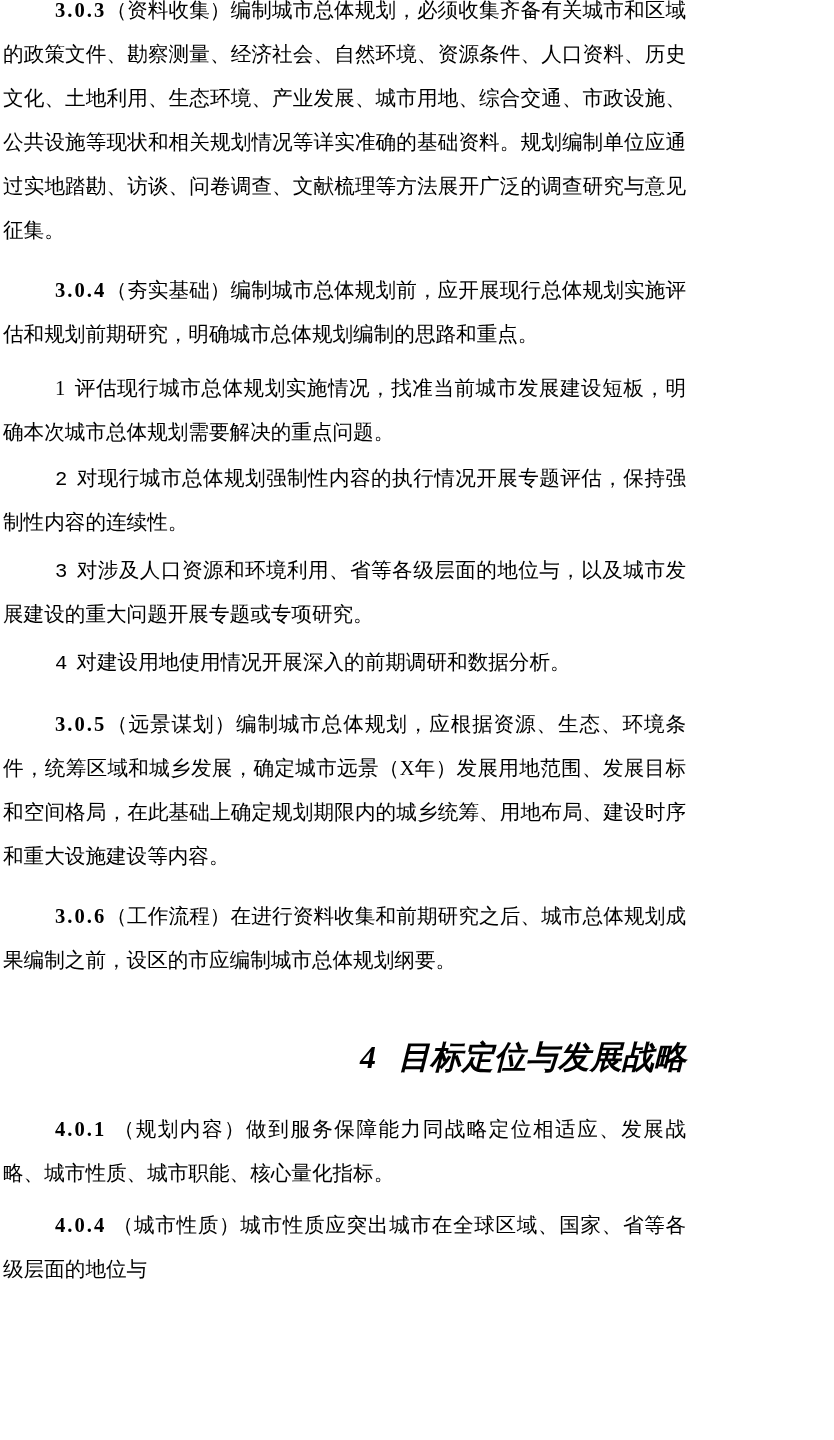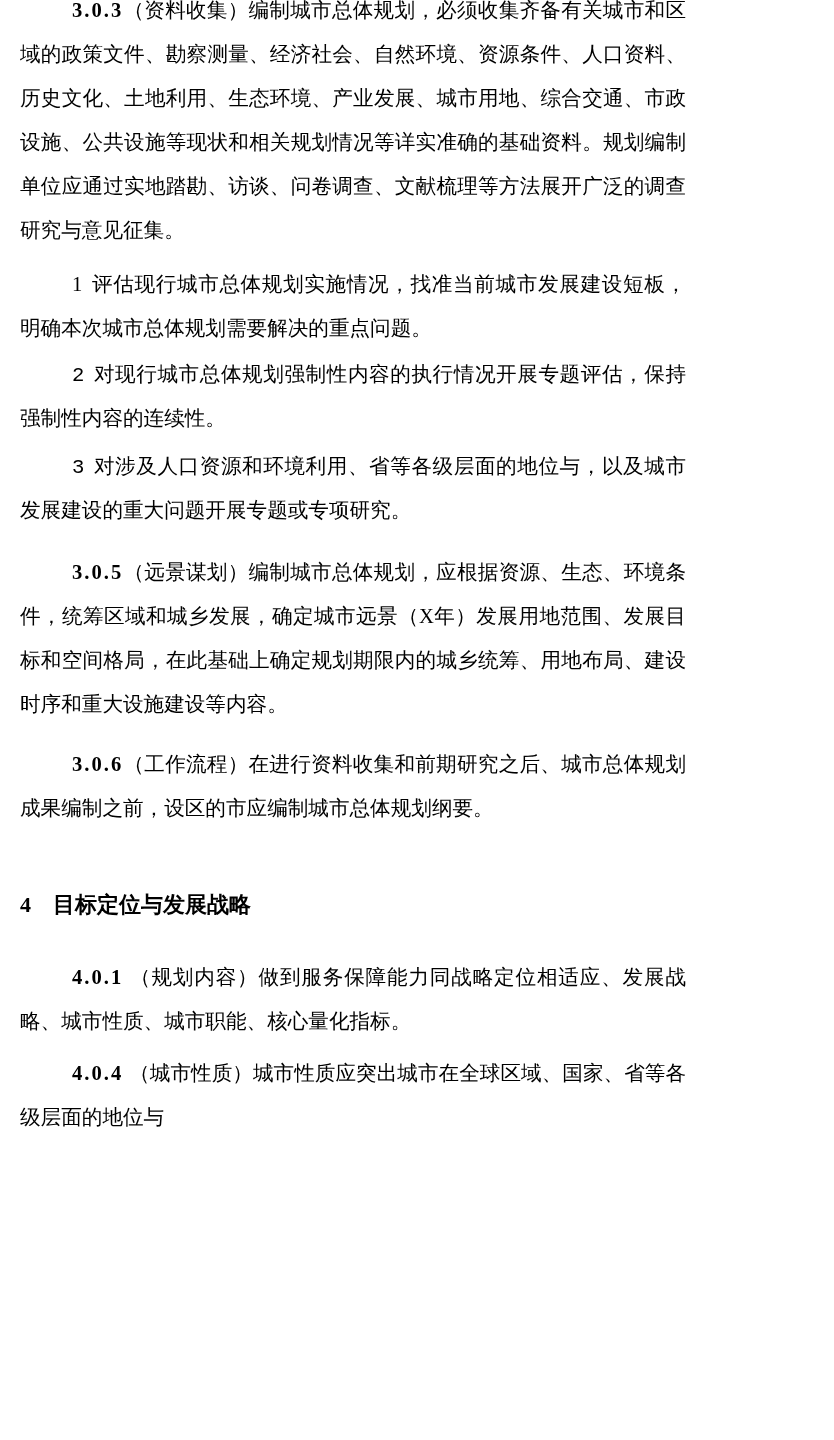--- a/index.html
+++ b/index.html
@@ -5,65 +5,68 @@
   html, body { margin: 0; padding: 0; background: #ffffff; }
   .page {
     position: relative;
     width: 690px;
     height: 1440px;
     background: #ffffff;
     overflow: hidden;
     font-family: "Liberation Serif", "DejaVu Serif", serif;
     color: #000000;
     box-sizing: border-box;
-    padding: 0 4px 0 20px;
+    padding: 0 4px 0 3px;
   }
   .flow { margin-top: -12px; }
   .para {
     font-size: 20.6px;
     line-height: 44px;
     margin: 0;
     text-align: justify;
     text-justify: inter-character;
     word-break: break-all;
     overflow-wrap: anywhere;
     text-indent: 52px;
   }
   .para .num { font-weight: bold; letter-spacing: 2px; }
   .para.sub .num { font-weight: normal; letter-spacing: 0; margin-right: 9px; }
   .para .num.gap { margin-right: 6px; }
   .mt16 { margin-top: 16px; }
   .mt10 { margin-top: 10px; }
   .mt8  { margin-top: 8px; }
   .mt4  { margin-top: 4px; font-family: Liberation Mono, monospace; }
   .heading {
-    font-size: 22px;
+    font-size: 32px;
     font-weight: bold;
     line-height: 44px;
-    text-align: left;
+    text-align: right;
     text-indent: 0;
     margin: 53px 0 28px 0;
+    font-style: italic;
   }
   .heading .hnum { margin-right: 22px; letter-spacing: 0; }
 </style>
 </head>
 <body>
 
 <div class="page">
   <div class="flow">
 
     <p class="para clause"><span class="num">3.0.3</span><span class="body">（资料收集）编制城市总体规划，必须收集齐备有关城市和区域的政策文件、勘察测量、经济社会、自然环境、资源条件、人口资料、历史文化、土地利用、生态环境、产业发展、城市用地、综合交通、市政设施、公共设施等现状和相关规划情况等详实准确的基础资料。规划编制单位应通过实地踏勘、访谈、问卷调查、文献梳理等方法展开广泛的调查研究与意见征集。</span></p>
 
+    <p class="para clause mt16"><span class="num">3.0.4</span><span class="body">（夯实基础）编制城市总体规划前，应开展现行总体规划实施评估和规划前期研究，明确城市总体规划编制的思路和重点。</span></p>
 
     <p class="para sub mt10"><span class="num">1</span><span class="body">评估现行城市总体规划实施情况，找准当前城市发展建设短板，明确本次城市总体规划需要解决的重点问题。</span></p>
 
     <p class="para sub mt4"><span class="num">2</span><span class="body">对现行城市总体规划强制性内容的执行情况开展专题评估，保持强制性内容的连续性。</span></p>
 
     <p class="para sub mt4"><span class="num">3</span><span class="body">对涉及人口资源和环境利用、省等各级层面的地位与，以及城市发展建设的重大问题开展专题或专项研究。</span></p>
 
+    <p class="para sub mt4"><span class="num">4</span><span class="body">对建设用地使用情况开展深入的前期调研和数据分析。</span></p>
 
     <p class="para clause mt16"><span class="num">3.0.5</span><span class="body">（远景谋划）编制城市总体规划，应根据资源、生态、环境条件，统筹区域和城乡发展，确定城市远景（X年）发展用地范围、发展目标和空间格局，在此基础上确定规划期限内的城乡统筹、用地布局、建设时序和重大设施建设等内容。</span></p>
 
     <p class="para clause mt16"><span class="num">3.0.6</span><span class="body">（工作流程）在进行资料收集和前期研究之后、城市总体规划成果编制之前，设区的市应编制城市总体规划纲要。</span></p>
 
     <h2 class="heading"><span class="hnum">4</span><span>目标定位与发展战略</span></h2>
 
     <p class="para clause"><span class="num gap">4.0.1</span><span class="body">（规划内容）做到服务保障能力同战略定位相适应、发展战略、城市性质、城市职能、核心量化指标。</span></p>
 
 

